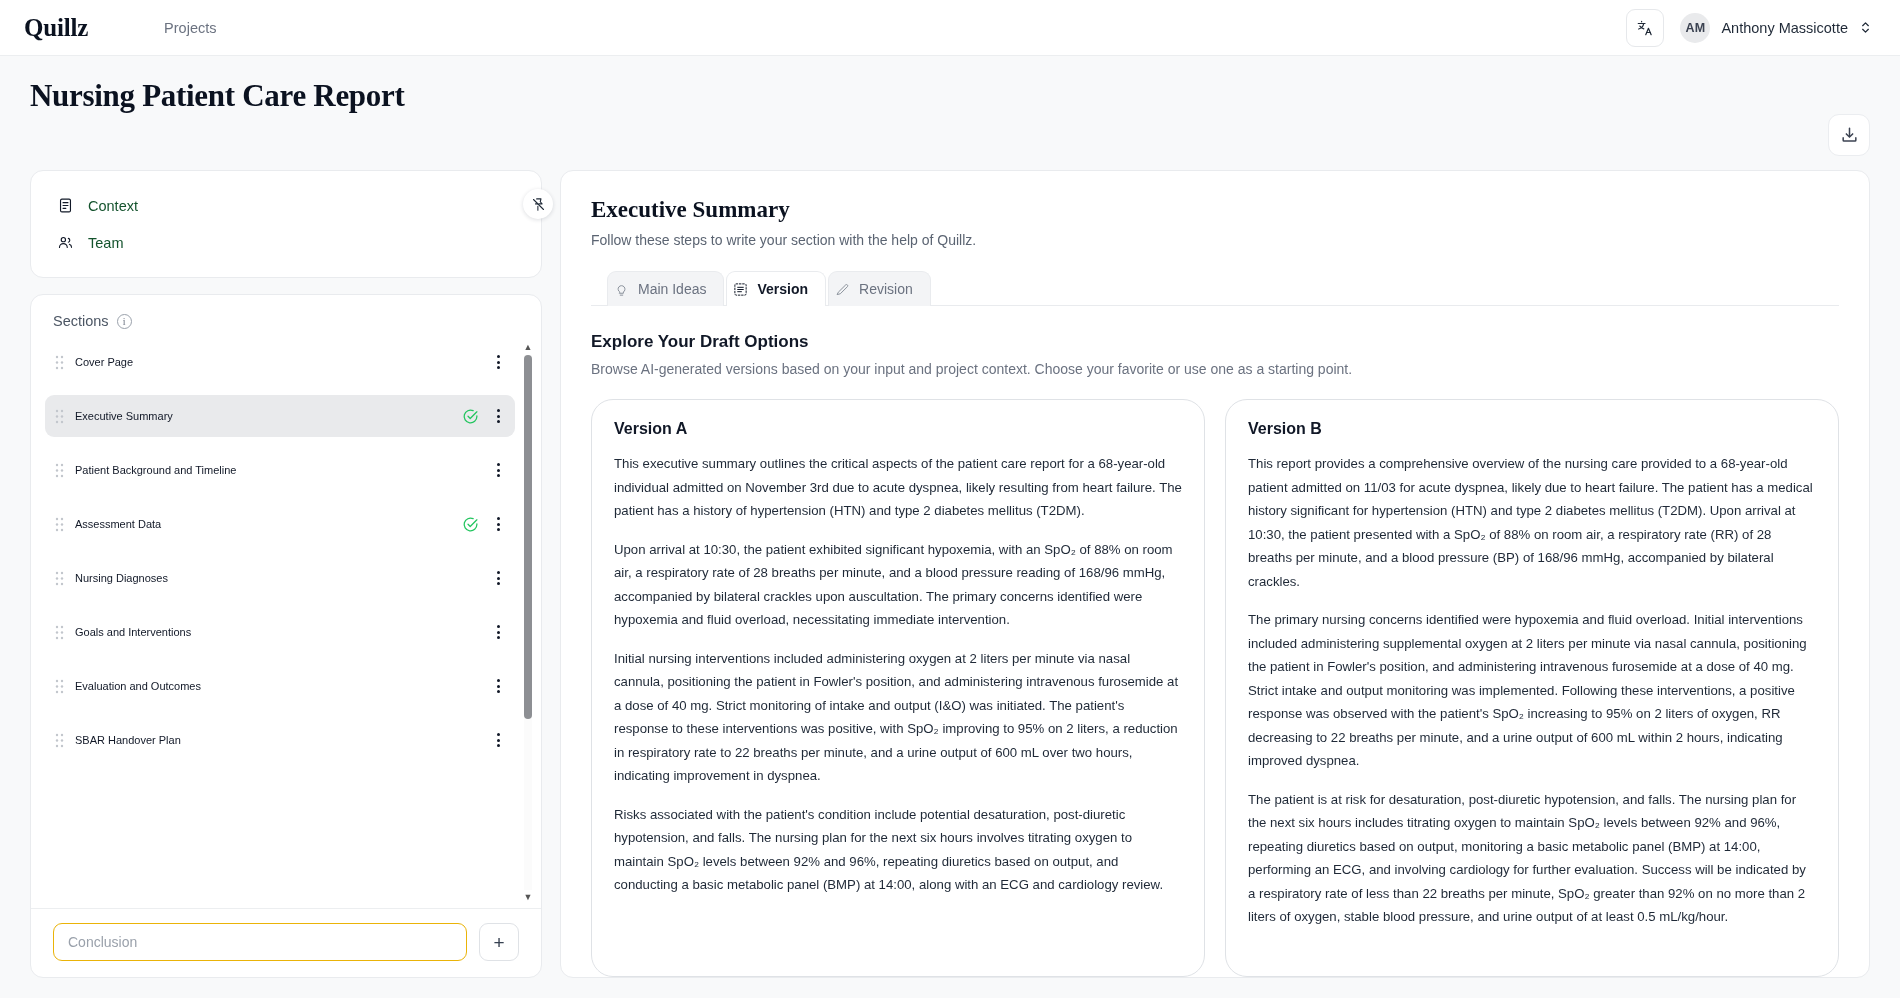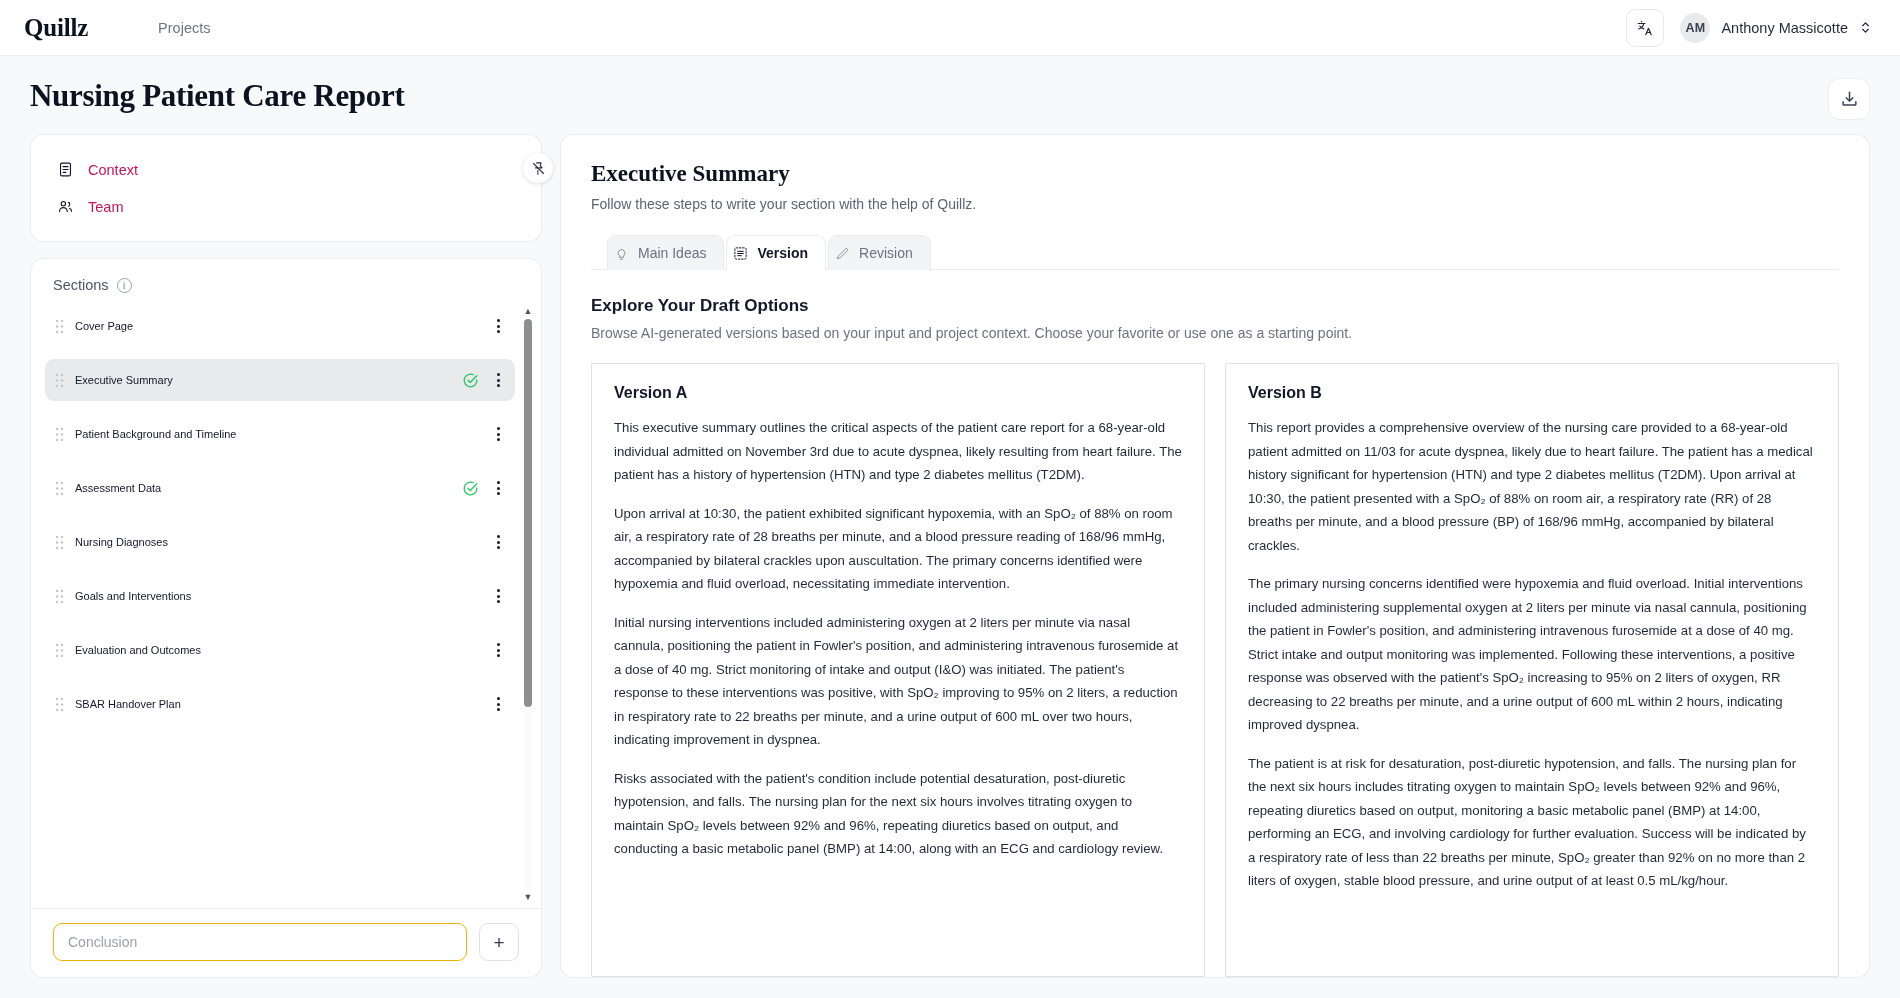--- a/index.html
+++ b/index.html
@@ -12,20 +12,21 @@
   }
   .app { width: 1900px; height: 998px; display: flex; flex-direction: column; background: #f8f9fa; }
 
   
   .topbar {
     height: 56px; min-height: 56px;
     background: #ffffff;
     border-bottom: 1px solid #eceef0;
     display: flex; align-items: center;
     padding: 0 24px;
+    gap: 6px;
   }
   .logo {
     font-family: "Liberation Serif", serif;
     font-weight: bold;
     font-size: 25px;
     letter-spacing: -0.2px;
     color: #0b1220;
   }
   .nav-link {
     margin-left: 70px;
@@ -45,21 +46,21 @@
     background: #e9eaec; color: #3b4251;
     font-size: 12.5px; font-weight: bold;
     display: flex; align-items: center; justify-content: center;
     letter-spacing: .3px;
   }
   .user-name { font-size: 14.5px; color: #1f2937; }
 
   
   .page-head {
     padding: 22px 30px 14px 30px;
-    display: flex; align-items: flex-start;
+    display: flex; align-items: flex-start; flex-direction: column;
   }
   .page-title {
     font-family: "Liberation Serif", serif;
     font-weight: bold;
     font-size: 31px;
     color: #0b1220;
     letter-spacing: -0.3px;
   }
   .download-btn {
     margin-left: auto;
@@ -75,21 +76,21 @@
   .sidebar { width: 512px; min-width: 512px; display: flex; flex-direction: column; gap: 16px; }
   .card {
     background: #fff;
     border: 1px solid #e9ebee;
     border-radius: 13px;
   }
   .context-card { position: relative; padding: 16px 0 16px 0; }
   .ctx-item {
     display: flex; align-items: center; gap: 14px;
     padding: 10px 26px;
-    font-size: 14.5px; color: #be185d;
+    font-size: 14.5px; color: #14532d;
   }
   .pin-btn {
     position: absolute; right: -12px; top: 18px;
     width: 30px; height: 30px; border-radius: 50%;
     background: #fff;
     box-shadow: 0 1px 4px rgba(16,24,40,.14);
     display: flex; align-items: center; justify-content: center;
   }
 
   .sections-card { flex: 1; display: flex; flex-direction: column; min-height: 0; padding: 16px 0 0 0; }
@@ -191,21 +192,21 @@
     border-color: #e9ebee;
   }
 
   .explore-title { margin-top: 26px; font-size: 17px; font-weight: bold; color: #111827; }
   .explore-sub { margin-top: 9px; font-size: 14px; color: #6b7280; }
 
   .versions { margin-top: 22px; display: flex; gap: 20px; flex: 1; min-height: 0; }
   .version-card {
     flex: 1; min-width: 0;
     border: 1px solid #dfe2e6;
-    border-radius: 1px;
+    border-radius: 22px;
     padding: 20px 22px 22px 22px;
     overflow: hidden;
   }
   .version-title { font-size: 16px; font-weight: bold; color: #111827; margin-bottom: 14px; }
   .version-body p {
     font-size: 13.2px;
     line-height: 1.78;
     color: #1f2937;
     margin-bottom: 15px;
   }

